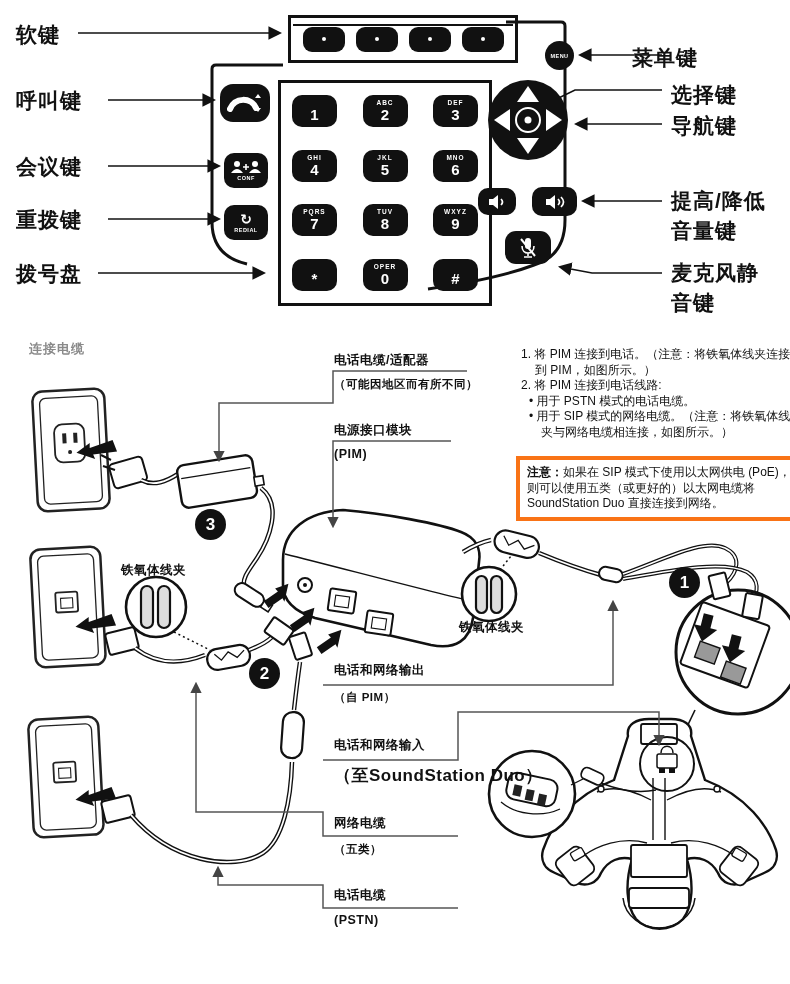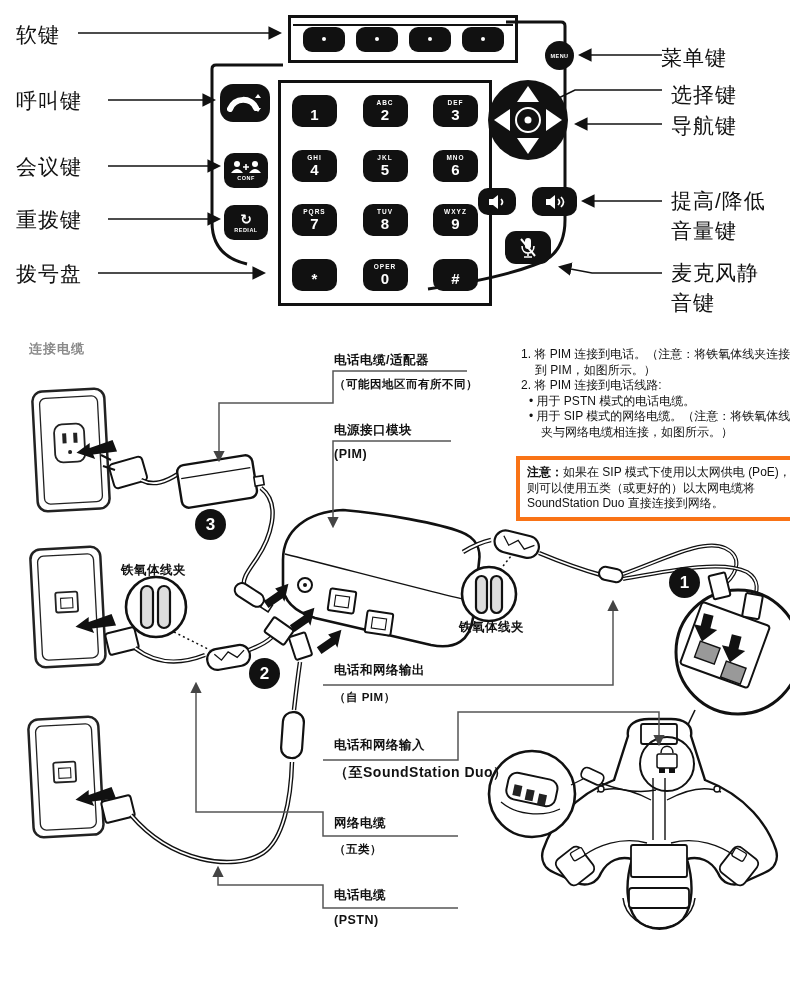--- a/index.html
+++ b/index.html
@@ -1,20 +1,20 @@
 <!DOCTYPE html>
 <html><head>
 <meta charset="utf-8">
 <style>
   html,body{margin:0;padding:0;background:#fff;}
   body{width:790px;height:984px;position:relative;font-family:"Liberation Sans","DejaVu Sans",sans-serif;color:#111;}
   .abs{position:absolute;}
   
   #keypad-section{left:0;top:0;width:790px;height:330px;}
-  .side-label{font-size:21px;font-weight:normal;white-space:pre-line;line-height:30px;letter-spacing:1px;}
+  .side-label{font-size:21px;font-weight:bold;white-space:pre-line;line-height:30px;letter-spacing:1px;}
   .softkey-box{left:288px;top:15px;width:212px;height:42px;border:3px solid #111;display:flex;align-items:center;justify-content:space-around;padding:0 6px;}
   .softkey-box .inner-line{position:absolute;left:2px;right:2px;top:6px;height:2px;background:#111;}
   .softkey{width:42px;height:25px;background:#111;border-radius:9px;position:relative;}
   .softkey::after{content:"";position:absolute;left:50%;top:50%;width:4px;height:4px;margin:-2px 0 0 -2px;border-radius:50%;background:#fff;}
   .dialpad-box{left:278px;top:80px;width:186px;height:196px;border:3px solid #111;display:grid;grid-template-columns:repeat(3,45px);justify-content:space-between;align-content:space-between;padding:12px 11px;box-sizing:content-box;}
   .dkey{width:45px;height:32px;background:#111;border-radius:10px;color:#fff;display:flex;flex-direction:column;align-items:center;justify-content:center;}
   .dkey .letters{font-size:6.5px;font-weight:bold;letter-spacing:1px;height:8px;line-height:8px;}
   .dkey .digit{font-size:15px;font-weight:bold;line-height:16px;}
   .sidekey{background:#111;border-radius:10px;color:#fff;display:flex;flex-direction:column;align-items:center;justify-content:center;}
   .sidekey .tiny{font-size:5.5px;font-weight:bold;letter-spacing:.5px;line-height:6px;margin-top:1px;}
@@ -71,21 +71,21 @@
       <polyline points="662,273 592,273 560,267" marker-end="url(#mb)"></polyline>
     </g>
   </svg>
 
   <div class="abs side-label" style="left:16px;top:20px">软键</div>
   <div class="abs side-label" style="left:16px;top:86px">呼叫键</div>
   <div class="abs side-label" style="left:16px;top:152px">会议键</div>
   <div class="abs side-label" style="left:16px;top:205px">重拨键</div>
   <div class="abs side-label" style="left:16px;top:259px">拨号盘</div>
 
-  <div class="abs side-label" style="left:661px;top:43px">菜单键</div>
+  <div class="abs side-label" style="left:632px;top:43px">菜单键</div>
   <div class="abs side-label" style="left:671px;top:80px">选择键</div>
   <div class="abs side-label" style="left:671px;top:111px">导航键</div>
   <div class="abs side-label" style="left:671px;top:186px">提高/降低
 音量键</div>
   <div class="abs side-label" style="left:671px;top:258px">麦克风静
 音键</div>
 
   <div class="abs softkey-box">
     <div class="inner-line"></div>
     <div class="softkey"></div>
@@ -399,21 +399,21 @@
 
   <div class="abs callout" style="left:323px;top:22px">电话电缆/适配器</div>
   <div class="abs callout" style="left:323px;top:47px;font-size:11.5px">（可能因地区而有所不同）</div>
   <div class="abs callout" style="left:323px;top:92px">电源接口模块</div>
   <div class="abs callout" style="left:323px;top:117px">(PIM)</div>
   <div class="abs callout" style="left:110px;top:232px">铁氧体线夹</div>
   <div class="abs callout" style="left:448px;top:289px">铁氧体线夹</div>
   <div class="abs callout" style="left:323px;top:332px">电话和网络输出</div>
   <div class="abs callout" style="left:323px;top:360px;font-size:11.5px">（自 PIM）</div>
   <div class="abs callout" style="left:323px;top:407px">电话和网络输入</div>
-  <div class="abs callout" style="left:323px;top:434px;font-size:14px">（至SoundStation Duo）</div>
+  <div class="abs callout" style="left:323px;top:434px;font-size:17px">（至SoundStation Duo）</div>
   <div class="abs callout" style="left:323px;top:485px">网络电缆</div>
   <div class="abs callout" style="left:323px;top:512px;font-size:11.5px">（五类）</div>
   <div class="abs callout" style="left:323px;top:557px">电话电缆</div>
   <div class="abs callout" style="left:323px;top:583px">(PSTN)</div>
 
   <div class="abs badge" style="left:658px;top:237px">1</div>
   <div class="abs badge" style="left:238px;top:328px">2</div>
   <div class="abs badge" style="left:184px;top:179px">3</div>
 </div>
 

